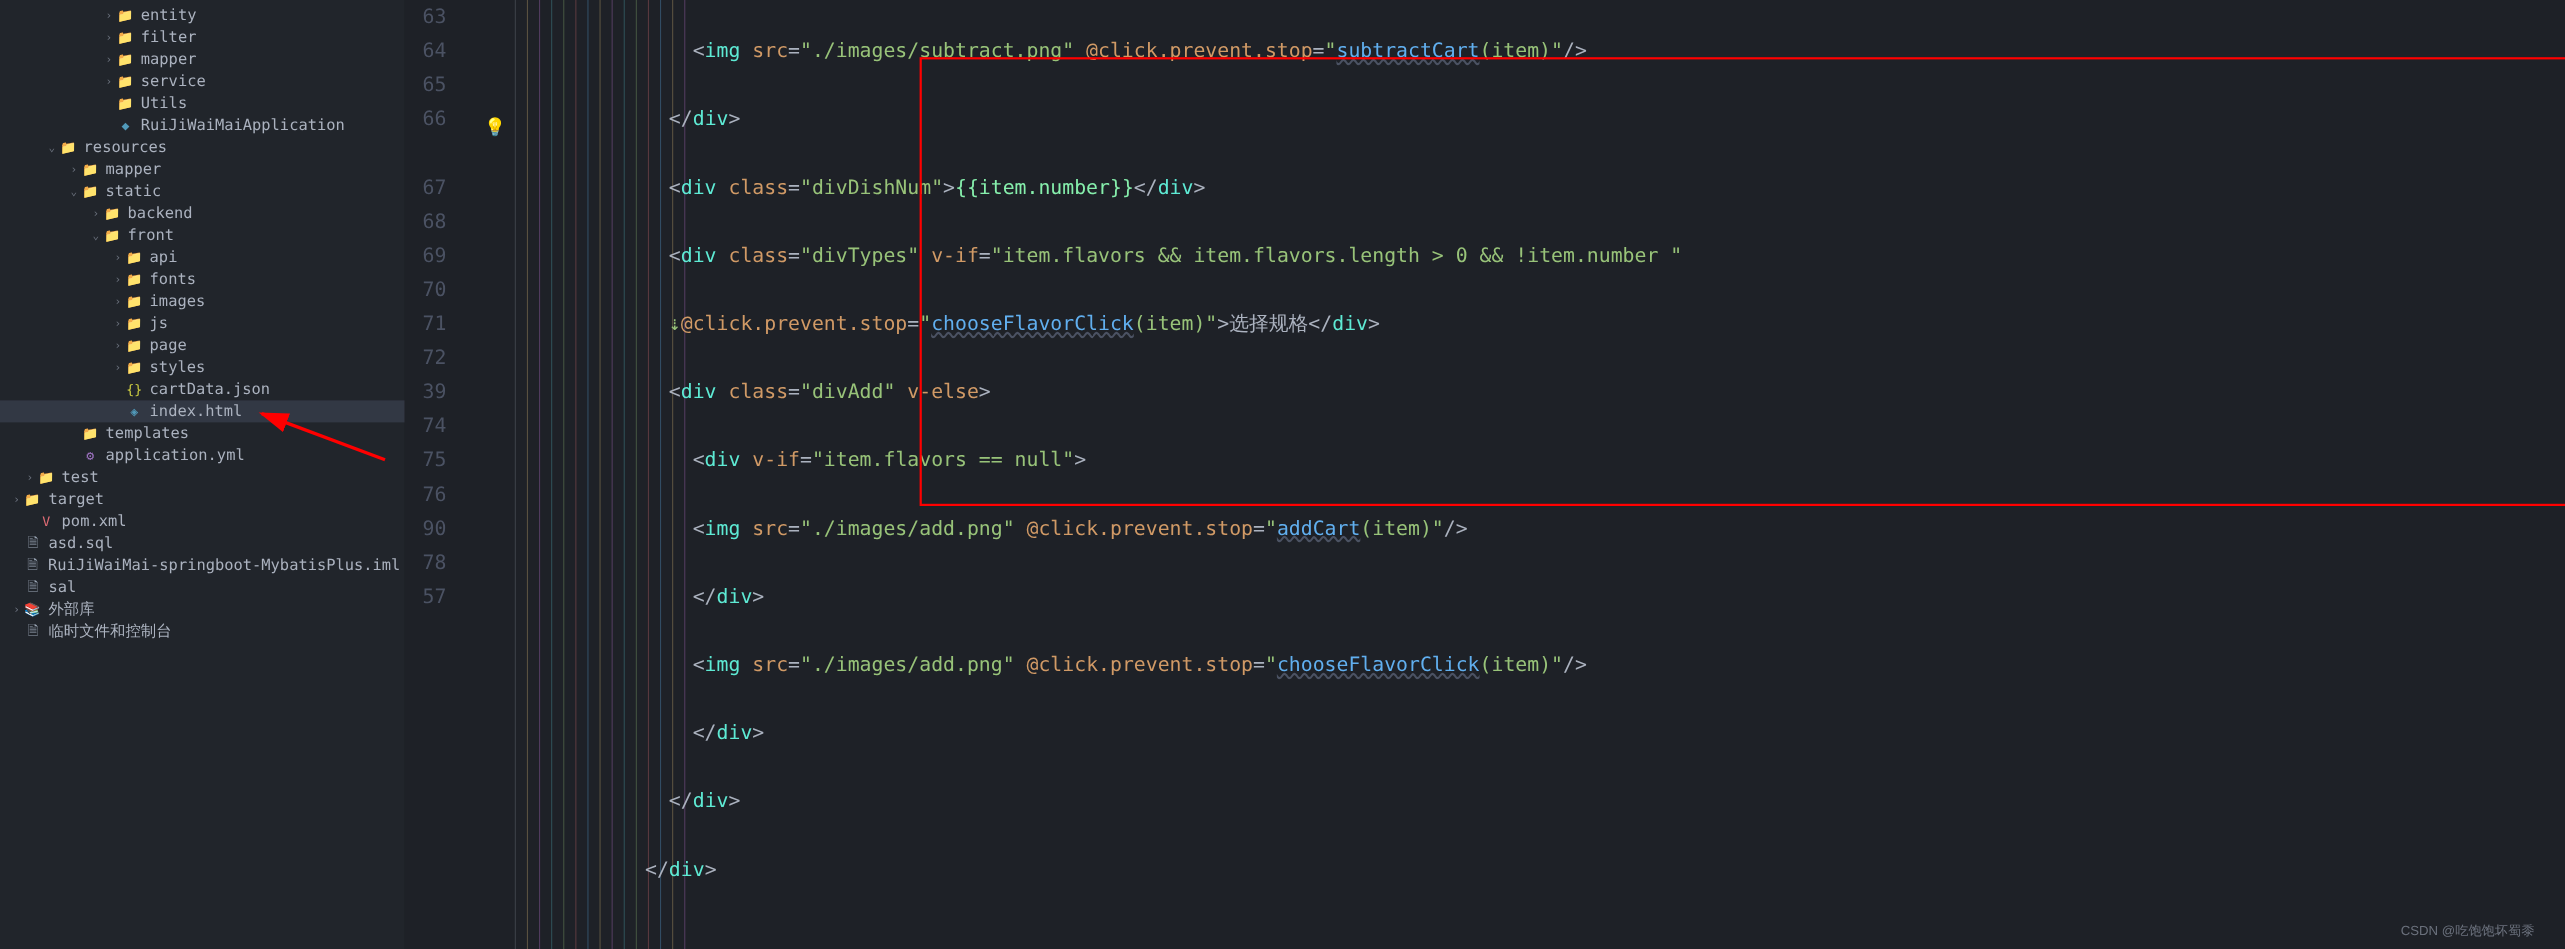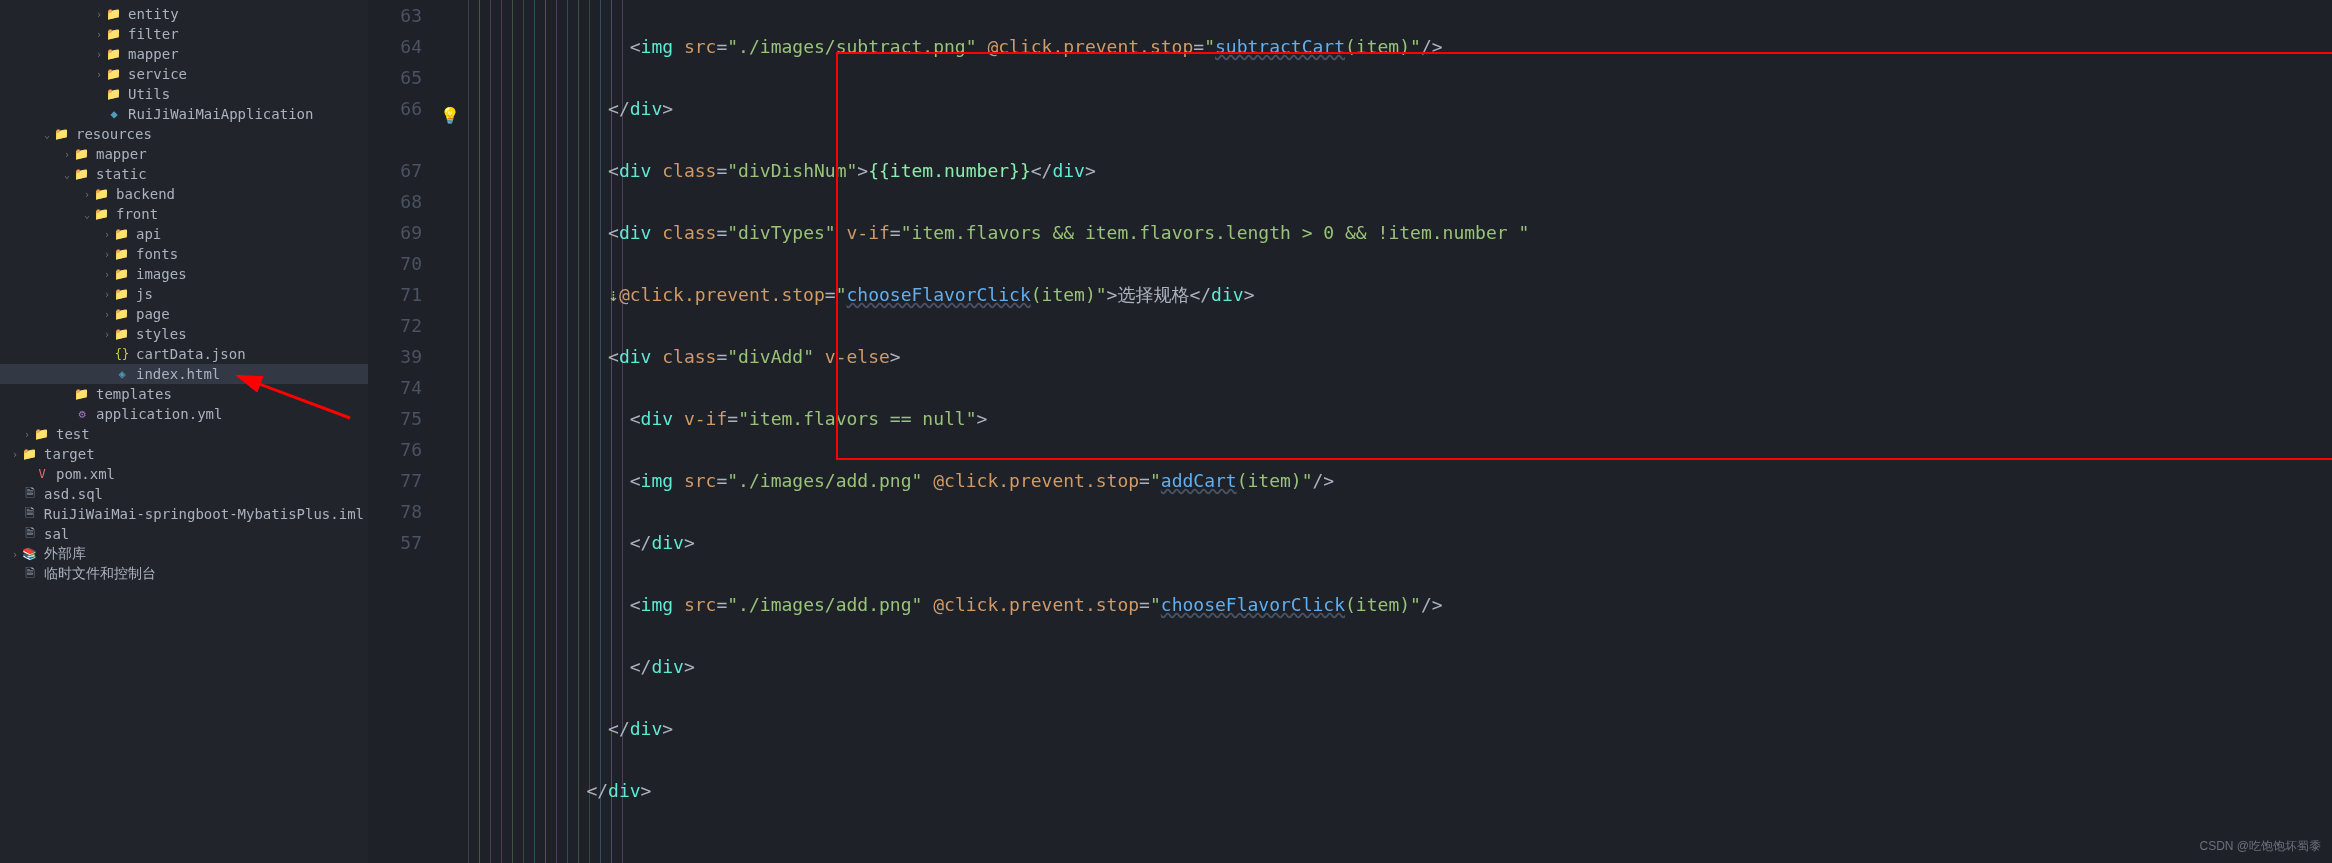--- a/index.html
+++ b/index.html
@@ -65,21 +65,21 @@
 .editor {
   flex: 1;
   display: flex;
   background: #1e2127;
   position: relative;
   font-size: 18px;
   line-height: 31px;
 }
 .gutter {
   width: 64px;
-  text-align: right;
+  text-align: center;
   color: #4b5263;
   padding-right: 10px;
   user-select: none;
 }
 .gutter .ln { height: 31px; }
 .marker-col {
   width: 36px;
   position: relative;
 }
 .bulb {
@@ -145,21 +145,21 @@
 .arrow {
   position: absolute;
   left: 230px;
   top: 368px;
   width: 130px;
   height: 60px;
   pointer-events: none;
 }
 .watermark {
   position: absolute;
-  right: 11px;
+  right: 28px;
   bottom: 8px;
   color: #6b717d;
   font-size: 12px;
   font-family: sans-serif;
 }
 </style>
 </head>
 <body>
 
 <div class="sidebar" id="sidebar">
@@ -349,21 +349,21 @@
       <div class="ln">67</div>
       <div class="ln">68</div>
       <div class="ln">69</div>
       <div class="ln">70</div>
       <div class="ln">71</div>
       <div class="ln">72</div>
       <div class="ln">39</div>
       <div class="ln">74</div>
       <div class="ln">75</div>
       <div class="ln">76</div>
-      <div class="ln">77</div>
+      <div class="ln">90</div>
       <div class="ln">78</div>
       <div class="ln">57</div>
     </div>
   <div class="marker-col">
     <span class="bulb">💡</span>
   </div>
   <div class="indent-guides">
     <div class="guide g1"></div>
       <div class="guide g2"></div>
       <div class="guide g3"></div>

